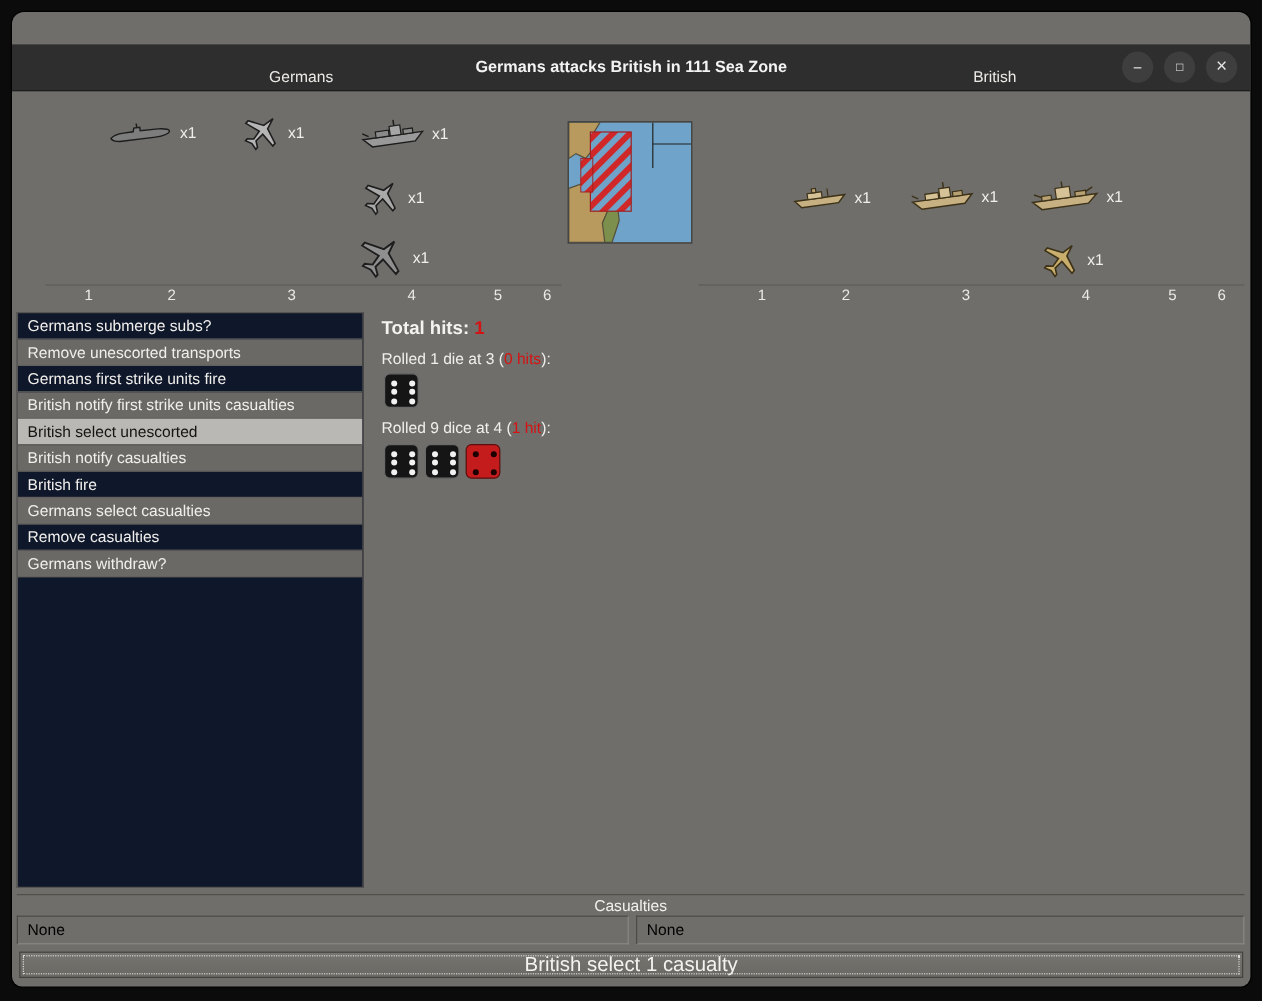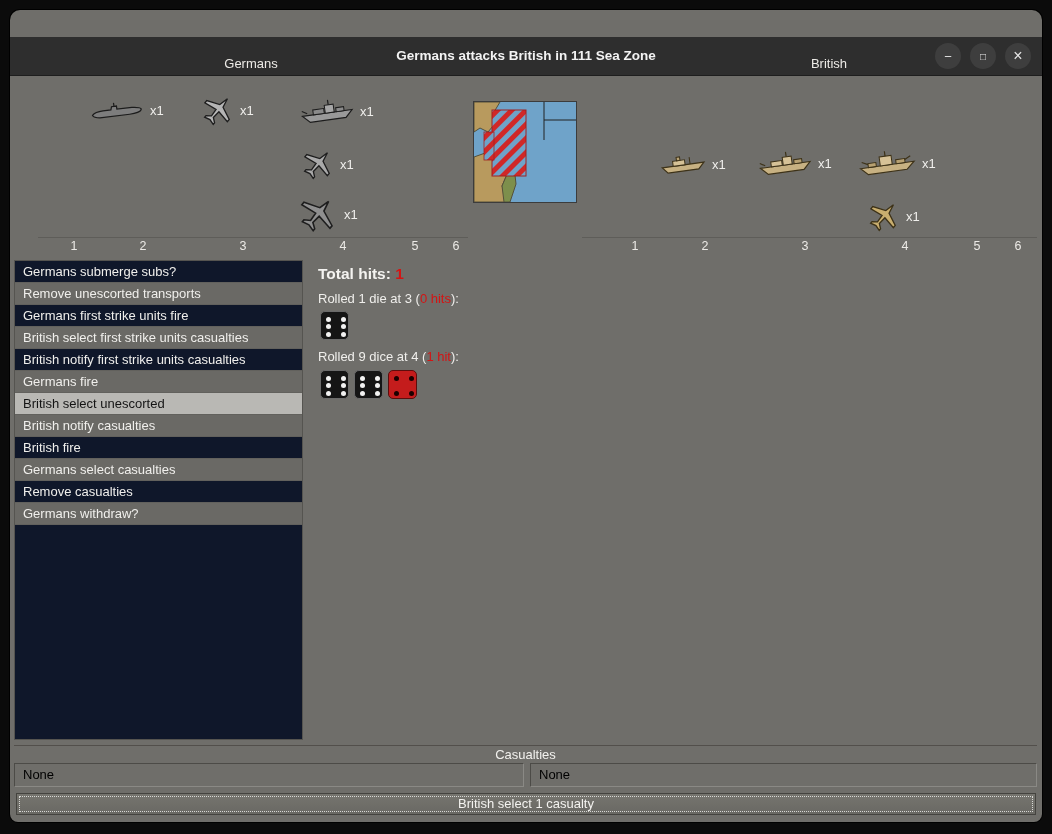--- a/index.html
+++ b/index.html
@@ -59,21 +59,21 @@
     border-top:1px solid #524f4b;text-align:center;color:#f2f1ee;font-size:13px;line-height:17px;}
   .none-panel{position:absolute;top:753px;height:24px;box-sizing:border-box;
     border:1px solid;border-color:#4c4b47 #8a8985 #8a8985 #4c4b47;
     color:#000000;font-size:13px;line-height:22px;padding-left:8px;background:#6f6e6a;}
   #none-left{left:4px;width:510px;}
   #none-right{left:520px;width:507px;}
   
   #action-button{position:absolute;left:6px;top:783px;width:1020px;height:22px;box-sizing:border-box;
     background:linear-gradient(#76756f,#696863);border:1px solid #44433f;
     outline:1px dotted #d8d8d6;outline-offset:-4px;
-    color:#f4f3f0;font-size:13px;text-align:center;line-height:20px;cursor:default;}
+    color:#f4f3f0;font-size:17px;text-align:center;line-height:20px;cursor:default;}
 </style>
 </head>
 <body>
 
 <div id="window">
 
   <div id="titlebar">
     <span class="title">Germans attacks British in 111 Sea Zone</span>
     <div class="winbtn" id="btn-min">
         <span>−</span>
@@ -223,23 +223,21 @@
   <span class="colnum" style="left:683px;">2</span>
   <span class="colnum" style="left:783px;">3</span>
   <span class="colnum" style="left:883px;">4</span>
   <span class="colnum" style="left:955px;">5</span>
   <span class="colnum" style="left:996px;">6</span>
 
   <div id="steps">
       <div class="step">Germans submerge subs?</div>
       <div class="step">Remove unescorted transports</div>
       <div class="step">Germans first strike units fire</div>
-      <div class="step">British select first strike units casualties</div>
       <div class="step">British notify first strike units casualties</div>
-      <div class="step">Germans fire</div>
       <div class="step selected">British select unescorted</div>
       <div class="step">British notify casualties</div>
       <div class="step">British fire</div>
       <div class="step">Germans select casualties</div>
       <div class="step">Remove casualties</div>
       <div class="step">Germans withdraw?</div>
     </div>
 
   <div id="total-hits">
     <span>Total hits:</span>

